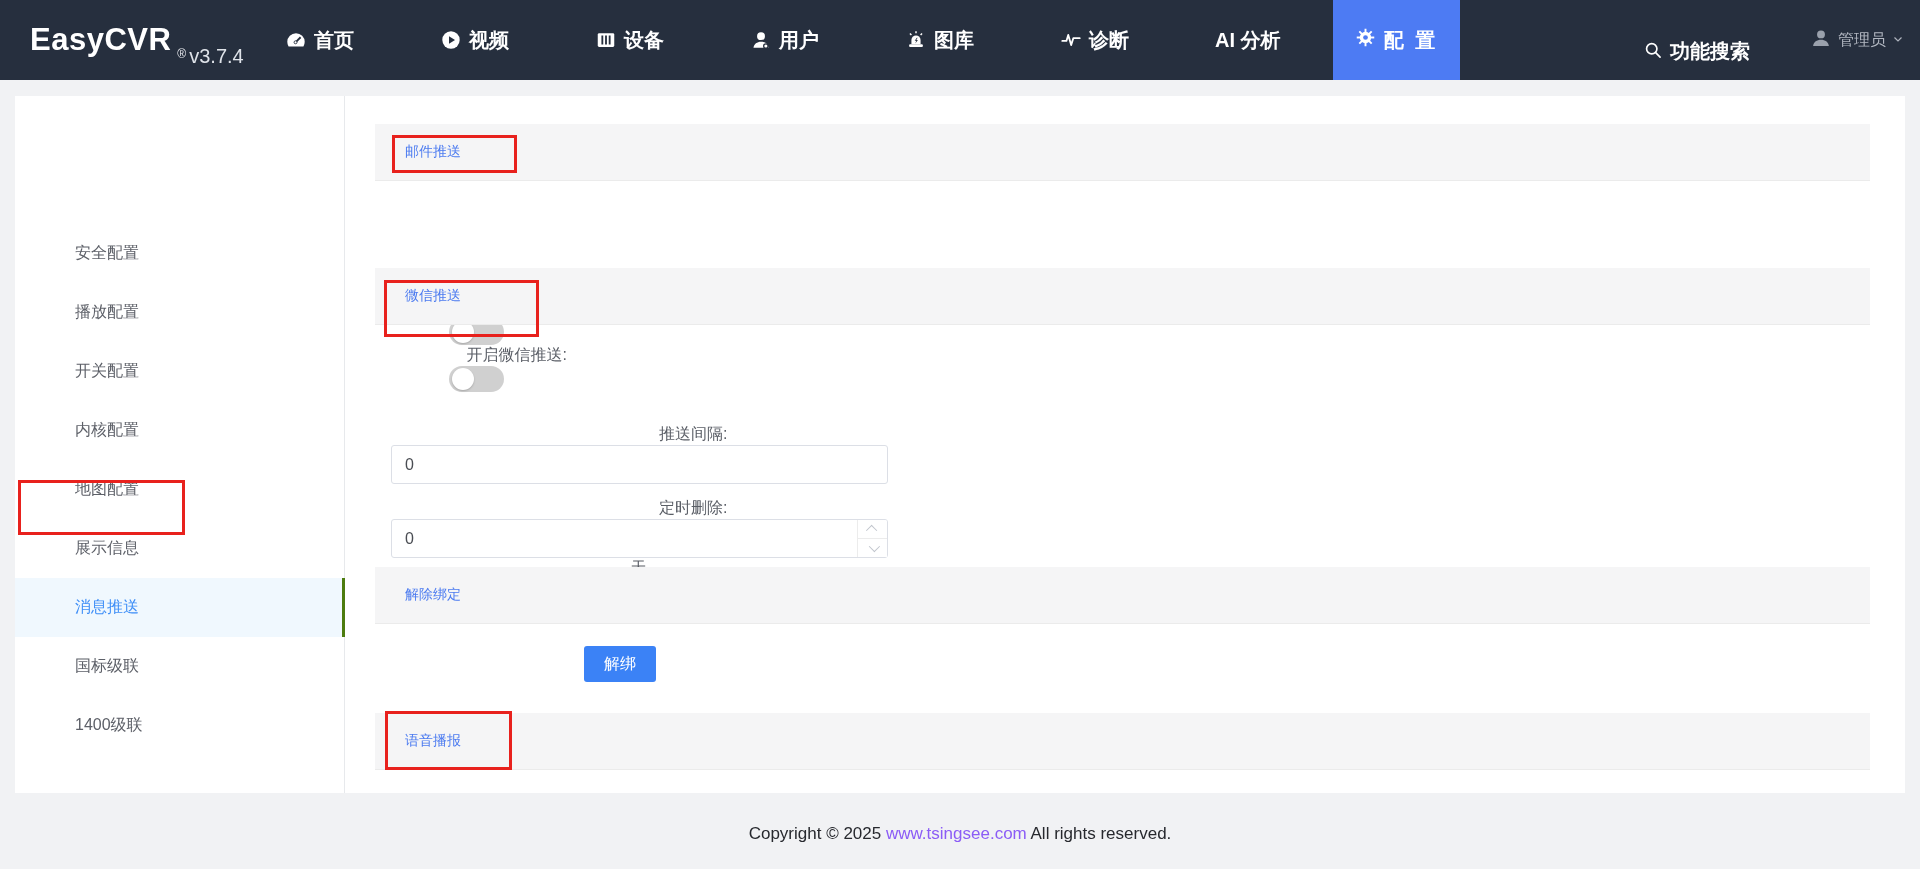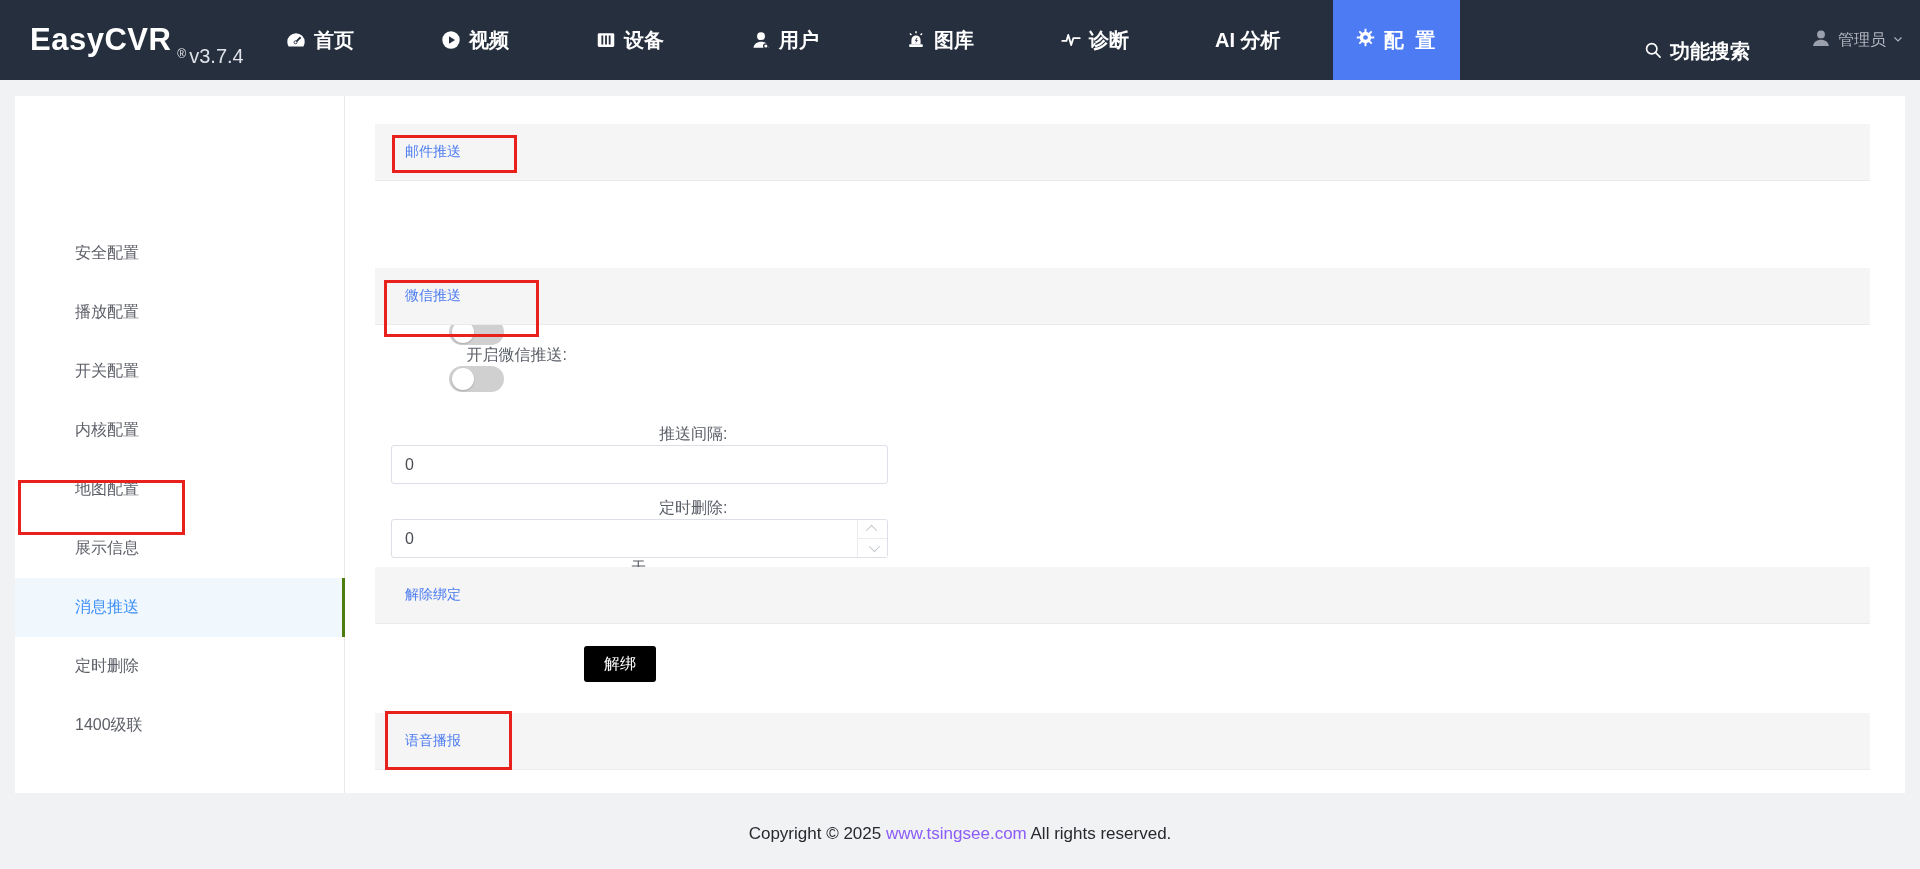--- a/index.html
+++ b/index.html
@@ -50,21 +50,21 @@
   .num-wrap { position:relative; margin-left:16px; }
   .num-wrap .text-input { margin-left:0; }
   .spinner { position:absolute; right:1px; top:1px; width:30px; height:37px; display:flex; flex-direction:column; }
   .spin-btn { flex:1; border-left:1px solid #ececec; display:flex; align-items:center; justify-content:center;
             cursor:pointer; background:#fff; }
   .spin-btn.up { border-bottom:1px solid #ececec; border-radius:0 2px 0 0; }
   .chev { width:8px; height:8px; border-left:1.5px solid #c0c4cc; border-top:1.5px solid #c0c4cc; }
   .chev.up { transform:rotate(45deg) translateY(2px); }
   .chev.down { transform:rotate(225deg) translateY(2px); }
   .unit { font-size:16px; color:#5a5e66; margin-left:14px; }
-  .btn-primary { position:absolute; left:209px; width:72px; height:36px; background:#000000; color:#fff;
+  .btn-primary { position:absolute; left:209px; width:72px; height:36px; background:#3b82f6; color:#fff;
             border:none; border-radius:3px; font-size:16px; cursor:pointer;
             font-family:"Liberation Sans","DejaVu Sans",sans-serif; }
 
   
   .anno { position:absolute; border:3px solid #e8211d; pointer-events:none; }
 
   
   .footer { position:absolute; left:0; top:824px; width:1920px; text-align:center;
             font-size:17px; color:#27292e; }
   .footer a { color:#8b5cf6; text-decoration:none; cursor:pointer; }
@@ -192,21 +192,21 @@
       <div class="side-item" style="top:364px">
           <span>地图配置</span>
         </div>
       <div class="side-item" style="top:423px">
           <span>展示信息</span>
         </div>
       <div class="side-item active" style="top:386px; top:482px">
           <span>消息推送</span>
         </div>
       <div class="side-item" style="top:541px">
-          <span>定时删除</span>
+          <span>国标级联</span>
         </div>
       <div class="side-item" style="top:600px">
           <span>1400级联</span>
         </div>
     </div>
 
     <div class="content">
 
       <div class="strip" style="top:28px">
         <a>邮件推送</a>

